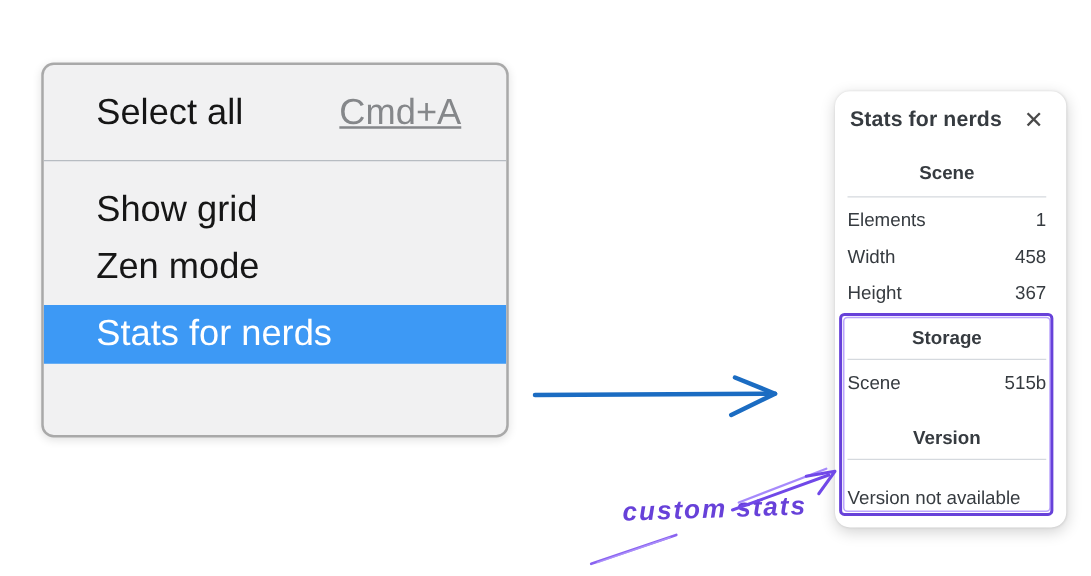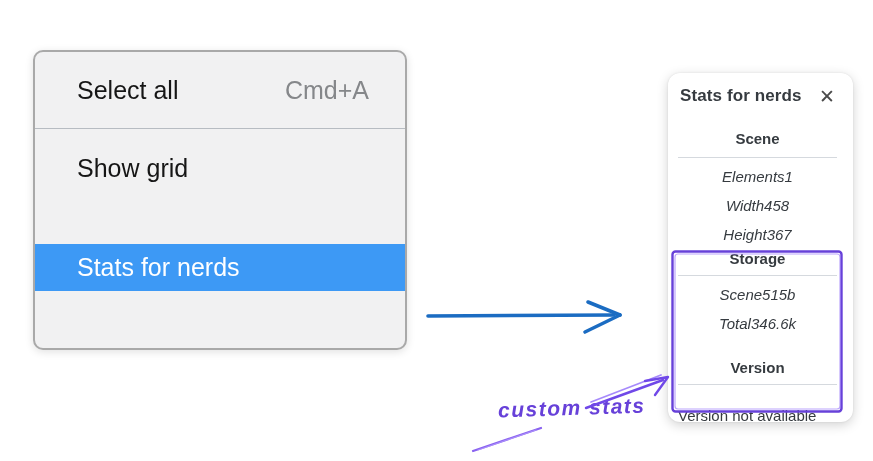--- a/index.html
+++ b/index.html
@@ -15,30 +15,30 @@
   
   .menu {
     position: absolute;
     left: 33px; top: 50px;
     width: 374px; height: 300px;
     background: var(--menu_bg);
     border: 2px solid var(--menu_border);
     border-radius: 10px;
     box-shadow: 0 2px 8px rgba(0,0,0,0.12);
     overflow: hidden;
-    font-size: 25px;
+    font-size: 29px;
     color: var(--menu_text);
   }
   .menu-row {
     display: flex; align-items: center; justify-content: space-between;
     padding: 0 36px 0 42px;
     height: 45px;
   }
   .menu-row.first { height: 76px; }
-  .mi-key { color: var(--shortcut_text); }
+  .mi-key { color: var(--shortcut_text); text-decoration: underline; }
   .menu-divider { border-top: 1px solid #b7bcc2; height: 0; }
   .menu-group { padding-top: 17px; text-align: center; }
   .menu-row.highlight {
     height: 47px;
     margin-top: 8px;
     background: var(--highlight);
     color: var(--highlight_text);
   }
   .menu-row.highlight .mi-key { color: var(--highlight_shortcut); }
 
@@ -62,26 +62,26 @@
   .panel-title { font-weight: 700; font-size: 17px; letter-spacing: 0.1px; }
   .panel-close {
     font-size: 19px; line-height: 19px; color: #4a4a4a;
     cursor: pointer; padding: 0 2px;
   }
   .sec-h {
     text-align: center; font-weight: 700; font-size: 15px;
     line-height: 20px;
   }
   .sec-scene .sec-h { margin-top: 22px; }
-  .sec-storage .sec-h { }
+  .sec-storage .sec-h { margin-top: 12px; }
   .sec-version .sec-h { margin-top: 20px; }
   .sec-hr { border-top: 1px solid #d5d9de; margin-top: 8px; }
   .sec-storage .sec-hr, .sec-version .sec-hr { margin-top: 6px; }
   .stat-rows { margin-top: 4px; }
-  .stat-row { display: flex; justify-content: center; line-height: 29px; font-style: italic; }
+  .stat-row { display: flex; justify-content: space-between; line-height: 29px; }
   .stat-note { line-height: 29px; margin-top: 16px; white-space: nowrap; }
 
   
   .annotation-text {
     position: absolute;
     left: 498px; top: 396px;
     font-size: 21px;
     font-style: italic;
     font-weight: 700;
     letter-spacing: 1.5px;
@@ -106,20 +106,21 @@
     <div class="menu-row first">
       <span class="mi-label">Select all</span>
       <span class="mi-key">Cmd+A</span>
     </div>
     <div class="menu-divider"></div>
     <div class="menu-group">
       <div class="menu-row">
         <span class="mi-label">Show grid</span>
       </div>
       <div class="menu-row">
+        <span class="mi-label">Zen mode</span>
       </div>
       <div class="menu-row highlight">
         <span class="mi-label">Stats for nerds</span>
       </div>
     </div>
   </div>
 
   <div class="panel">
     <div class="panel-header">
       <span class="panel-title">Stats for nerds</span>
@@ -145,24 +146,20 @@
       </div>
     </div>
 
     <div class="sec sec-storage">
       <div class="sec-h">Storage</div>
       <div class="sec-hr"></div>
       <div class="stat-rows">
         <div class="stat-row">
           <span>Scene</span>
           <span>515b</span>
-        </div>
-        <div class="stat-row">
-          <span>Total</span>
-          <span>346.6k</span>
         </div>
       </div>
     </div>
 
     <div class="sec sec-version">
       <div class="sec-h">Version</div>
       <div class="sec-hr"></div>
       <div class="stat-note">Version not available</div>
     </div>
   </div>

